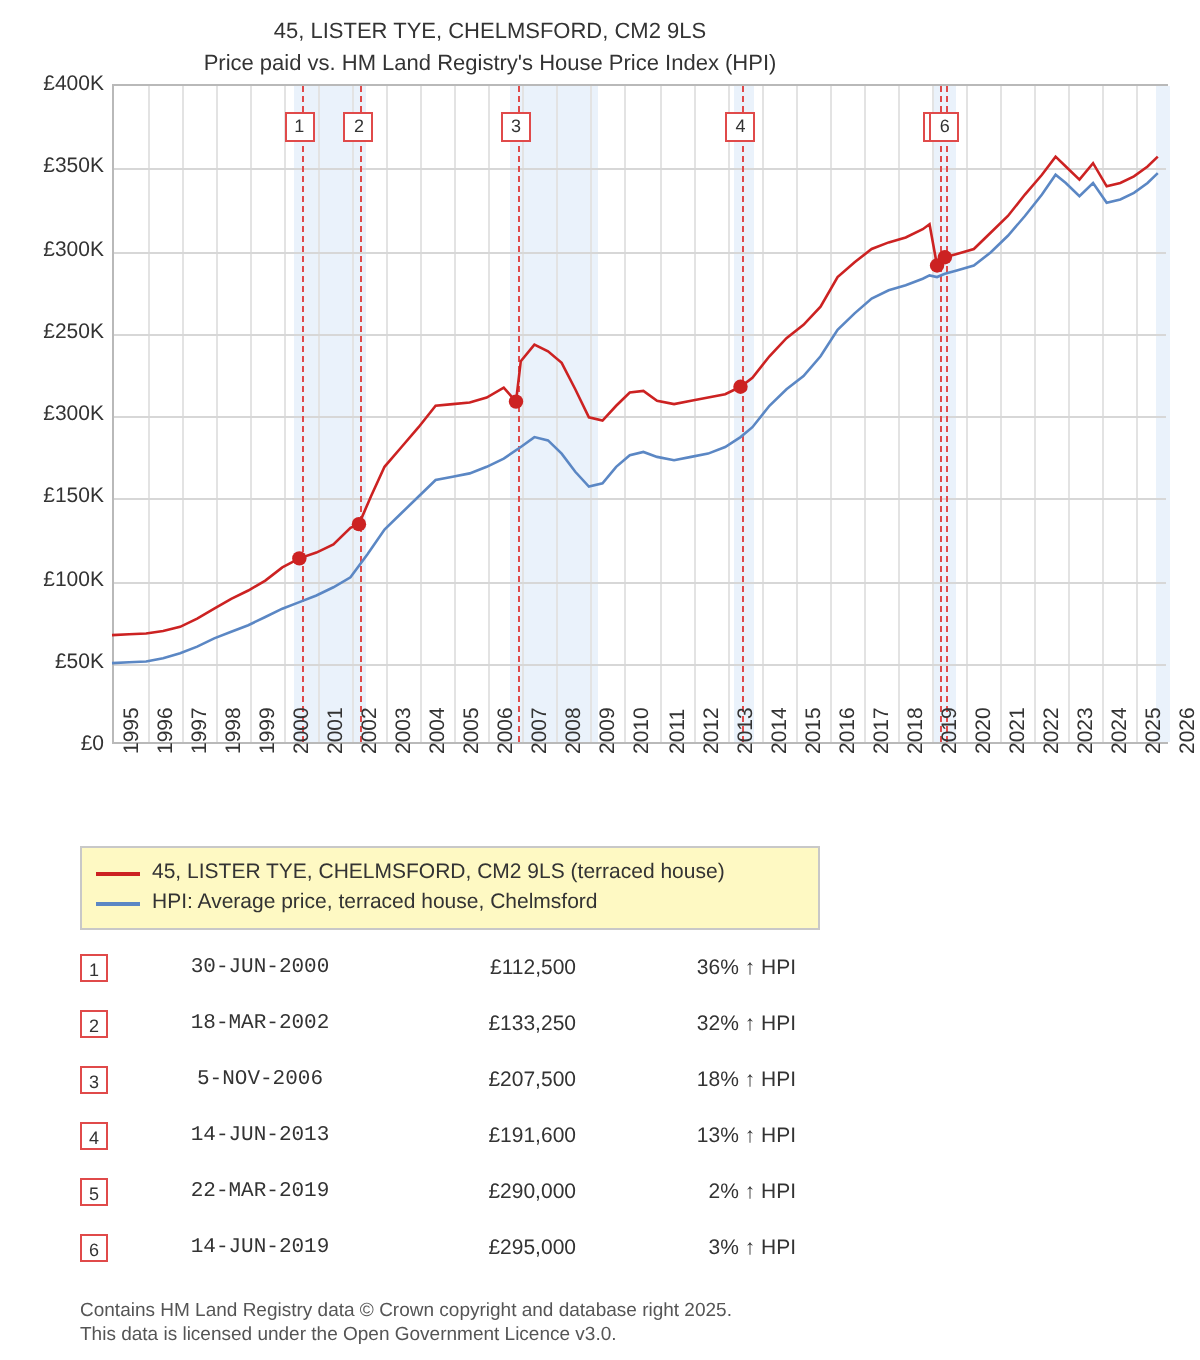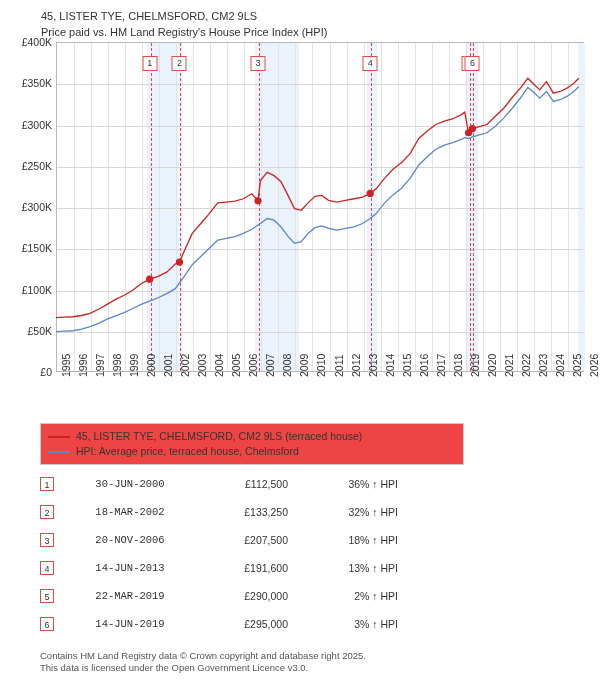--- a/index.html
+++ b/index.html
@@ -17,21 +17,21 @@
   .page {
     position: relative;
     width: 600px;
     height: 680px;
   }
   .title-block {
     position: absolute;
     top: 8px;
     left: 0;
     width: 490px;
-    margin-left: 41px;
+    text-align: center;
   }
   .title-line {
     font-size: 11px;
     color: #333333;
     line-height: 16px;
   }
   
   .plot-wrap {
     position: absolute;
     left: 56px;
@@ -112,23 +112,23 @@
     top: 0;
     width: 528px;
     height: 330px;
     overflow: visible;
   }
   
   .legend {
     position: absolute;
     left: 40px;
     top: 423px;
-    width: 424px;
+    width: 370px;
     border: 1px solid #c8c8c8;
-    background: #ef4444;
+    background: #fef9c3;
     padding: 5px 7px;
     box-sizing: border-box;
   }
   .legend-row {
     display: flex;
     align-items: center;
     font-size: 10.5px;
     color: #333333;
     line-height: 15px;
   }
@@ -284,21 +284,21 @@
         <div class="tdelta">36% ↑ HPI</div>
       </div>
       <div class="trow">
         <div class="tnum">2</div>
         <div class="tdate">18-MAR-2002</div>
         <div class="tprice">£133,250</div>
         <div class="tdelta">32% ↑ HPI</div>
       </div>
       <div class="trow">
         <div class="tnum">3</div>
-        <div class="tdate">20-NOV-2006</div>
+        <div class="tdate">5-NOV-2006</div>
         <div class="tprice">£207,500</div>
         <div class="tdelta">18% ↑ HPI</div>
       </div>
       <div class="trow">
         <div class="tnum">4</div>
         <div class="tdate">14-JUN-2013</div>
         <div class="tprice">£191,600</div>
         <div class="tdelta">13% ↑ HPI</div>
       </div>
       <div class="trow">

